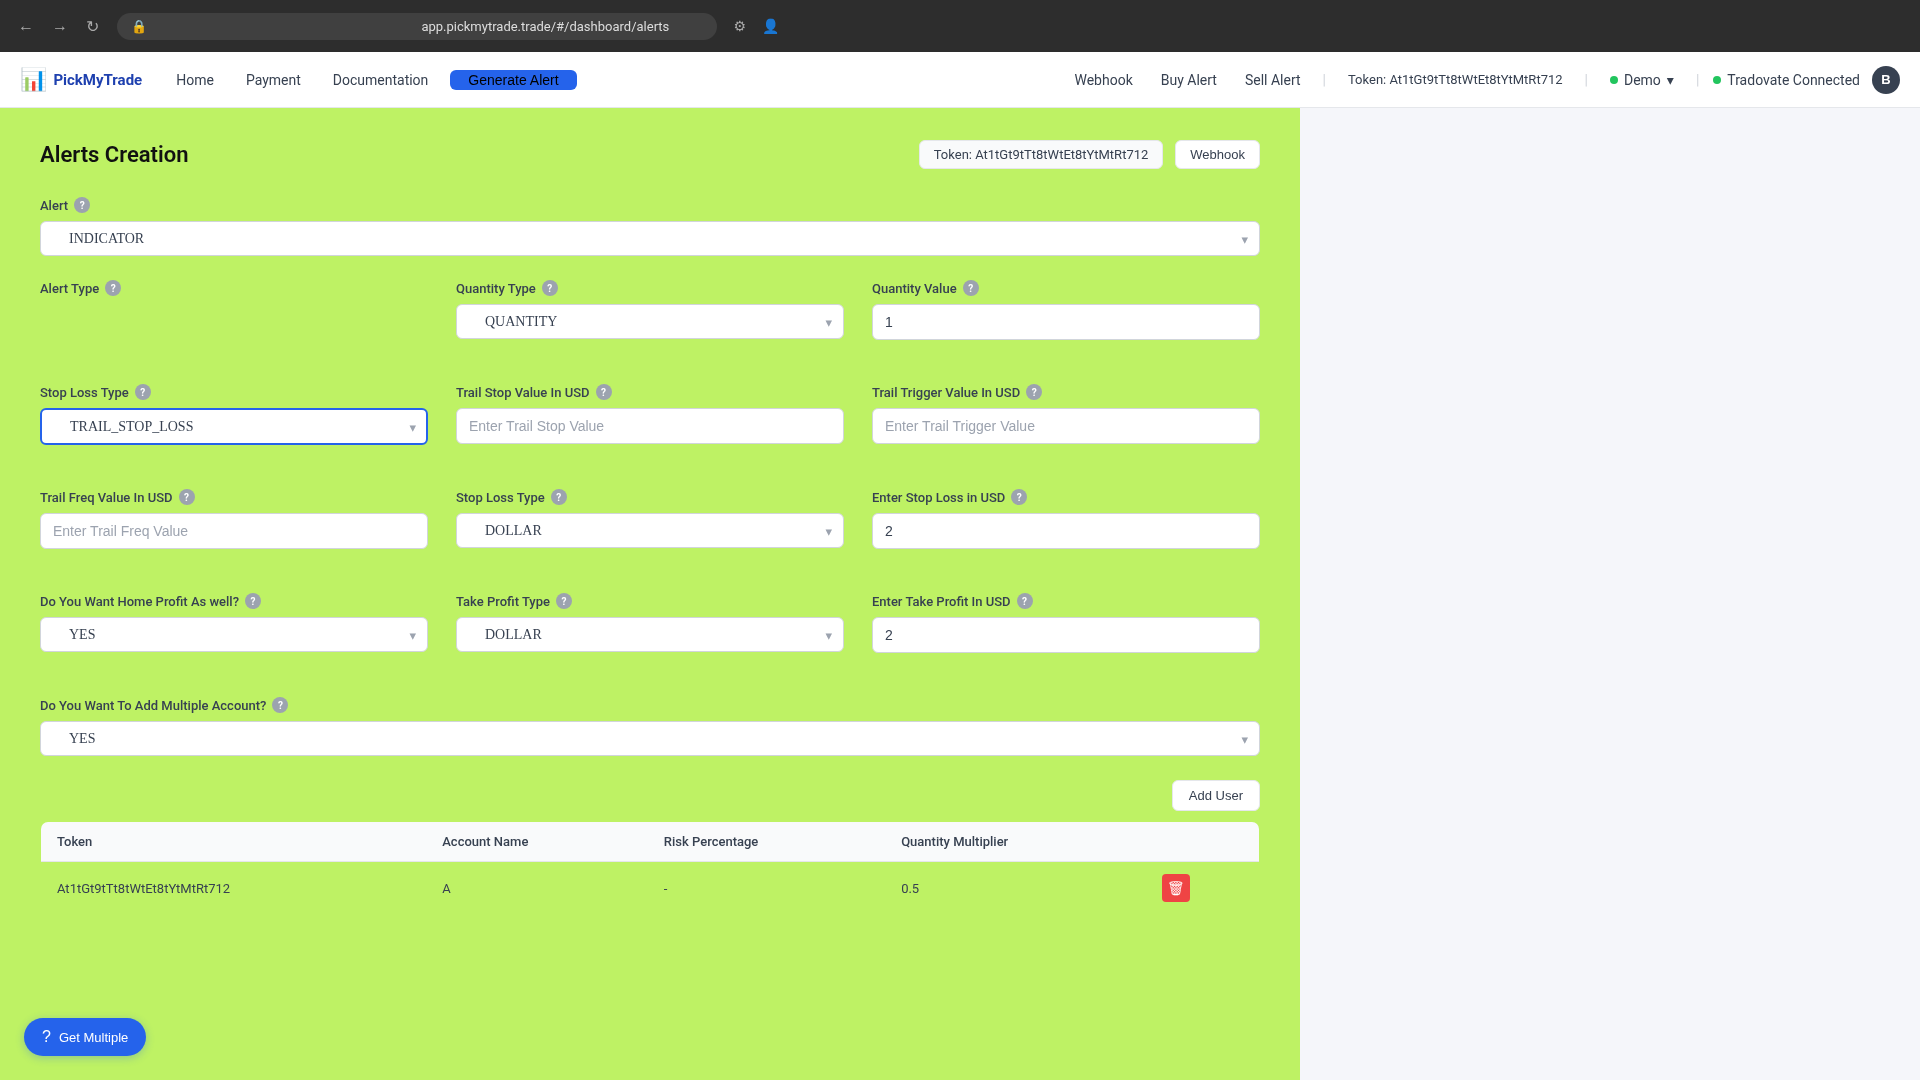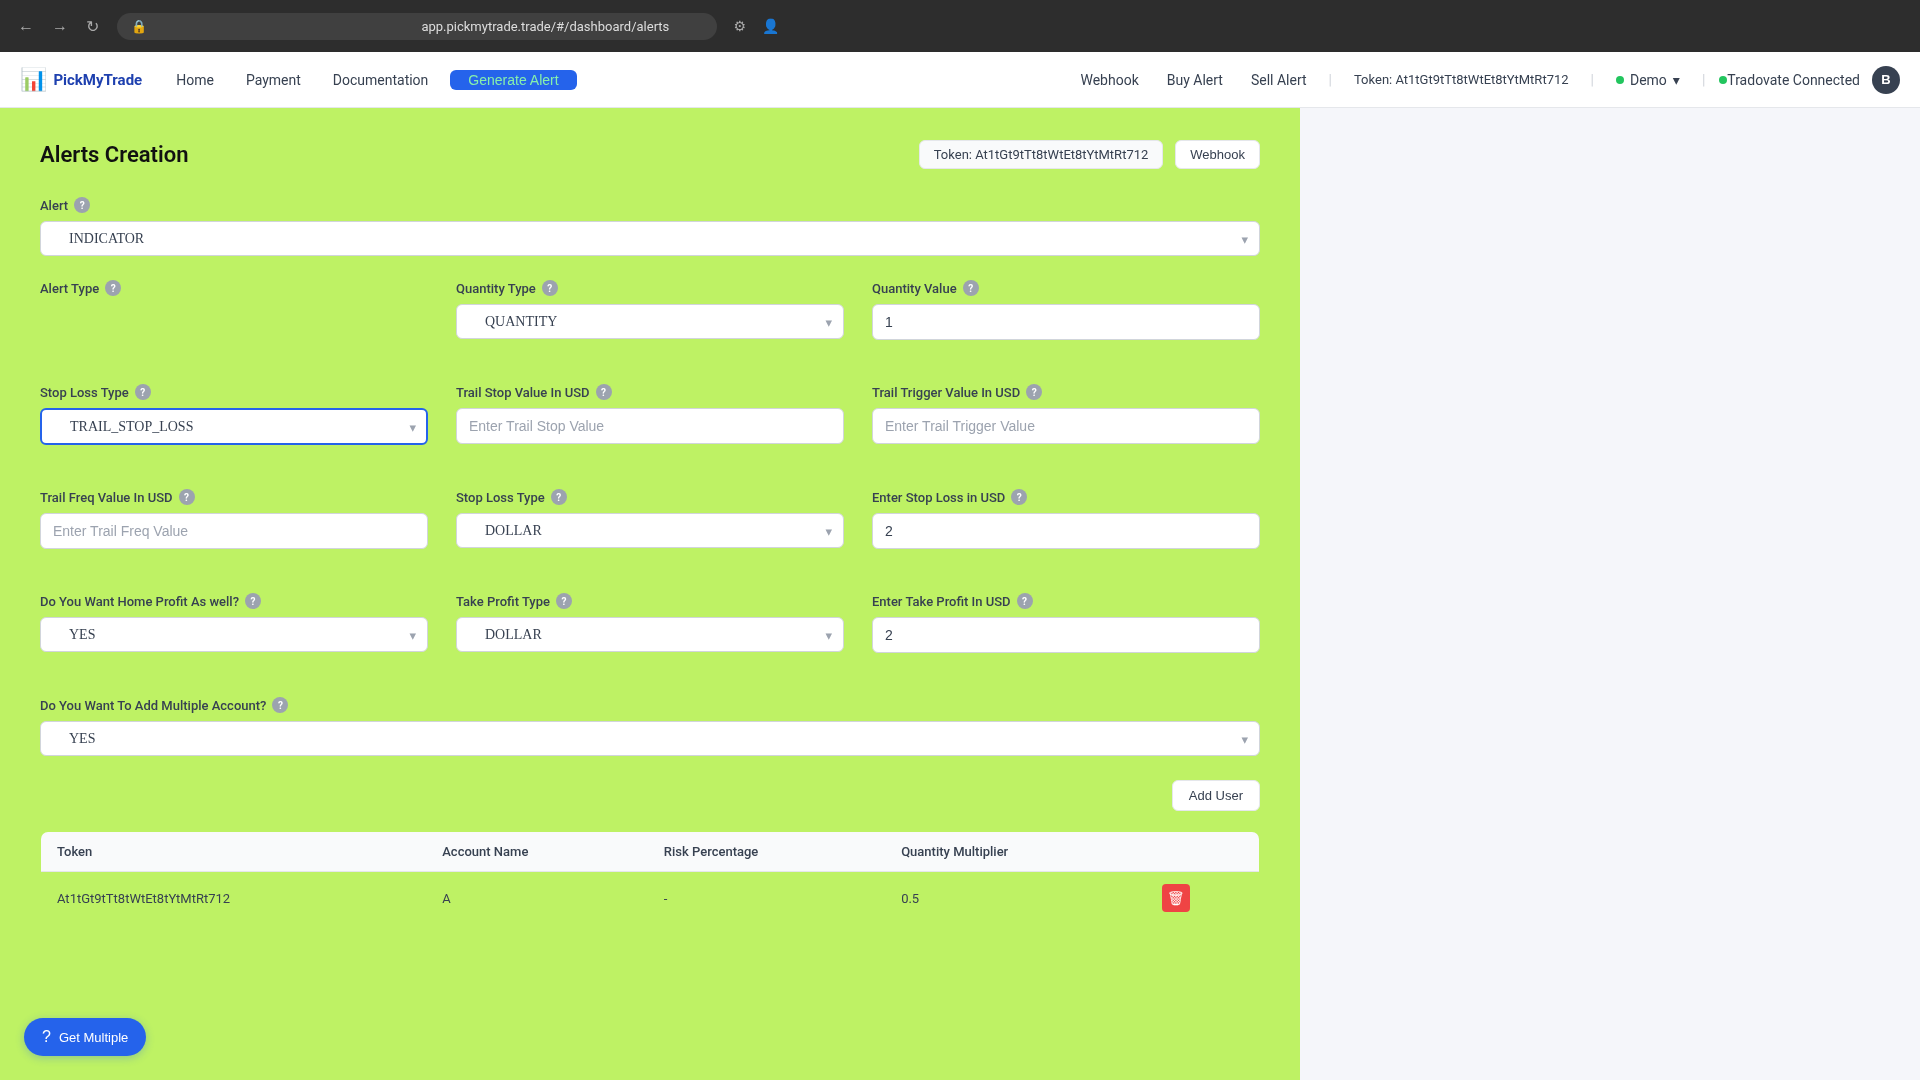--- a/index.html
+++ b/index.html
@@ -14,27 +14,27 @@
     .browser-actions { display: flex; gap: 8px; align-items: center; }
     .browser-icon-btn { background: none; border: none; color: #aaa; font-size: 14px; cursor: pointer; padding: 4px; }
 
     
     .app-header { background: #fff; border-bottom: 1px solid #e5e7eb; height: 56px; display: flex; align-items: center; padding: 0 20px; gap: 0; }
     .logo-area { display: flex; align-items: center; gap: 6px; margin-right: 20px; }
     .logo-icon { color: #2563eb; font-size: 22px; font-weight: 900; }
     .logo-text { font-weight: 700; font-size: 15px; color: #1e40af; text-align: right; }
     .nav-links { display: flex; gap: 4px; align-items: center; }
     .nav-link { padding: 6px 14px; color: #374151; font-size: 14px; cursor: pointer; border-radius: 4px; text-decoration: none; }
-    .nav-btn-generate { background: #2563eb; color: #86efac; border: none; border-radius: 6px; padding: 2px 18px; font-size: 14px; font-weight: 500; cursor: pointer; margin-left: 4px; }
+    .nav-btn-generate { background: #2563eb; color: #000000; border: none; border-radius: 6px; padding: 2px 18px; font-size: 14px; font-weight: 500; cursor: pointer; margin-left: 4px; }
     .header-right { margin-left: auto; display: flex; align-items: center; gap: 12px; }
     .header-right-link { color: #374151; font-size: 14px; cursor: pointer; padding: 4px 8px; }
     .header-token { color: #374151; font-size: 13px; padding: 4px 8px; }
     .header-demo { display: flex; align-items: center; gap: 6px; font-size: 14px; color: #374151; cursor: pointer; padding: 4px 8px; }
     .header-demo-dot { width: 8px; height: 8px; background: #22c55e; border-radius: 50%; display: inline-block; }
-    .tradovate-connected { display: flex; align-items: center; font-size: 14px; color: #374151; }
+    .tradovate-connected { display: flex; align-items: center; gap: 6px; font-size: 14px; color: #374151; }
     .tradovate-dot { width: 8px; height: 8px; background: #22c55e; border-radius: 50%; display: inline-block; }
     .avatar-btn { background: #374151; color: #fff; border: none; border-radius: 50%; width: 28px; height: 28px; font-size: 13px; font-weight: 600; cursor: pointer; }
     .separator { color: #d1d5db; margin: 0 2px; }
 
     
     .main-content { padding: 32px 40px; max-width: 1300px; background: #bef264; min-height: calc(1080px - 52px - 56px); }
 
     
     .page-title-row { display: flex; align-items: center; justify-content: space-between; margin-bottom: 28px; }
     .page-title { font-size: 22px; font-weight: 600; color: #111; }
@@ -53,21 +53,21 @@
     .form-select { width: 100%; padding: 9px 36px 9px 28px; border: 1px solid #d1d5db; border-radius: 6px; font-size: 14px; color: #374151; background: #fff; appearance: none; cursor: pointer; position: relative; font-family: Liberation Serif, serif; }
     .select-wrapper { position: relative; }
     .select-wrapper::after { content: '▾'; position: absolute; right: 12px; top: 50%; transform: translateY(-50%); color: #9ca3af; pointer-events: none; font-size: 13px; }
     .form-select.highlighted { border: 2px solid #2563eb; }
 
     .form-input { width: 100%; padding: 9px 12px; border: 1px solid #d1d5db; border-radius: 6px; font-size: 14px; color: #374151; background: #fff; }
     .form-input::placeholder { color: #9ca3af; }
 
     
     .table-section { margin-top: 24px; }
-    .table-header-row { display: flex; justify-content: flex-end; margin-bottom: 20px; }
+    .table-header-row { display: flex; justify-content: flex-end; margin-bottom: 10px; }
     .add-user-btn { background: #fff; border: 1px solid #e5e7eb; border-radius: 6px; padding: 7px 16px; font-size: 13px; color: #374151; cursor: pointer; }
 
     table { width: 100%; border-collapse: collapse; border: 1px solid #e5e7eb; border-radius: 8px; overflow: hidden; }
     thead { background: #f9fafb; }
     th { padding: 12px 16px; text-align: left; font-size: 13px; font-weight: 500; color: #374151; border-bottom: 1px solid #e5e7eb; }
     td { padding: 12px 16px; font-size: 13px; color: #374151; border-bottom: 1px solid #f3f4f6; }
     tr:last-child td { border-bottom: none; }
 
     .delete-btn { background: #ef4444; color: #fff; border: none; border-radius: 4px; width: 28px; height: 28px; font-size: 14px; cursor: pointer; display: flex; align-items: center; justify-content: center; }
 

